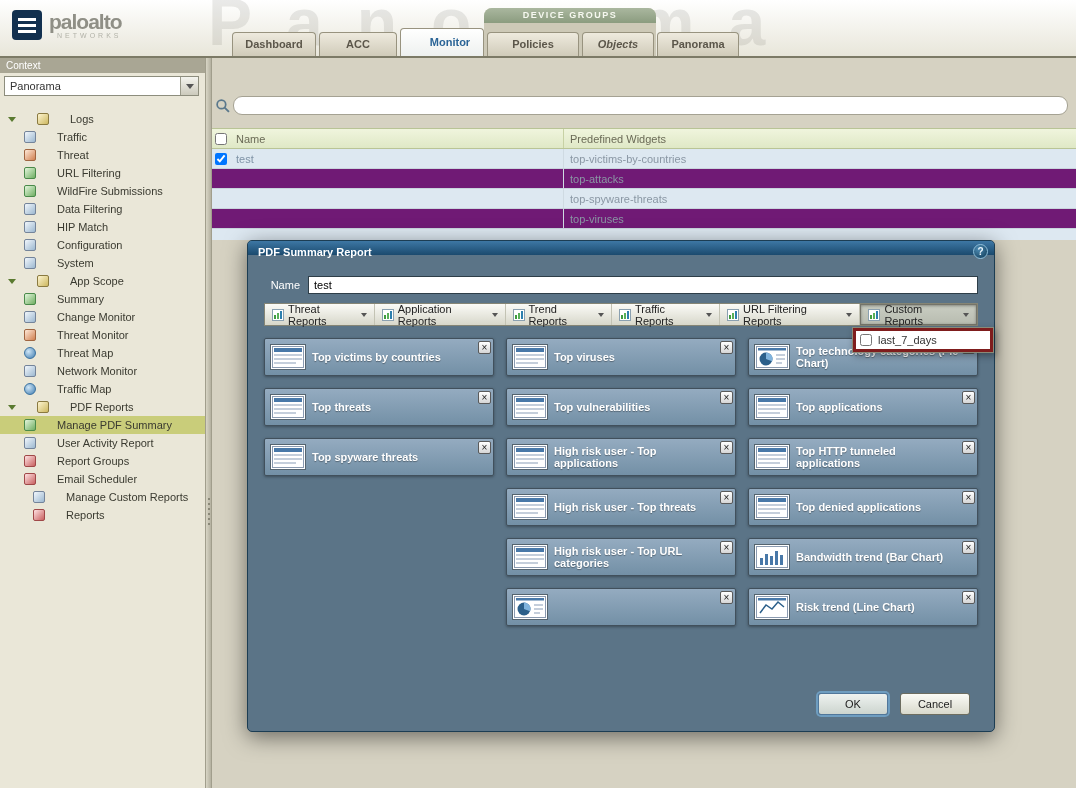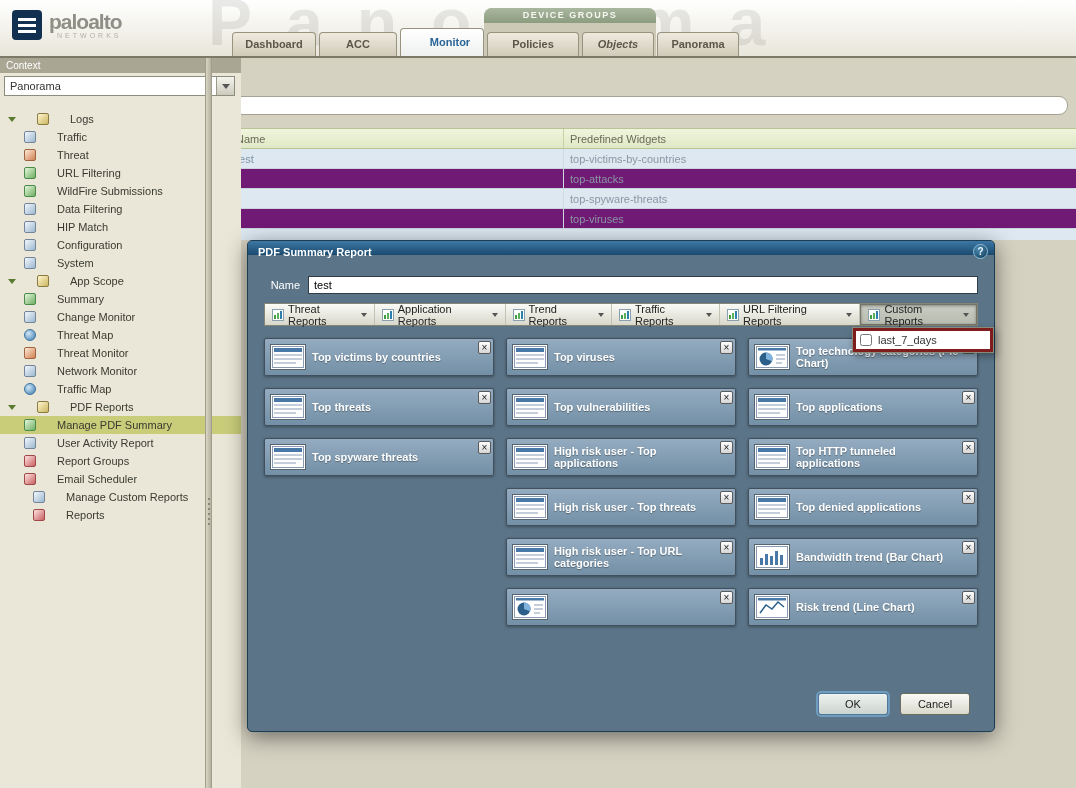--- a/index.html
+++ b/index.html
@@ -24,21 +24,21 @@
     font-size:9px; font-weight:bold; letter-spacing:1.5px; text-align:center; line-height:15px; }
   .tabs { position:absolute; left:232px; bottom:0; display:flex; align-items:flex-end; }
   .tab { height:24px; line-height:23px; margin-right:3px; text-align:center;
     background:linear-gradient(#eeeade,#d0cbb9); border:1px solid #98937f; border-bottom:none;
     border-radius:4px 4px 0 0; font-size:11px; font-weight:bold; color:#5b564a; cursor:pointer; }
   .tab:nth-child(1){width:84px;} .tab:nth-child(2){width:78px;} .tab:nth-child(3){width:84px;padding-left:16px;}
   .tab:nth-child(4){width:92px;text-align:center;} .tab:nth-child(5){width:72px;font-style:italic;} .tab:nth-child(6){width:82px;}
   .tab.active { height:28px; line-height:27px; background:linear-gradient(#ffffff,#eef1ef); color:#2a6496; }
 
   
-  .side-panel { position:absolute; top:58px; left:0; width:241px; bottom:0; background:#eae7d8; z-index:2; }
+  .side-panel { position:absolute; top:58px; left:0; width:205px; bottom:0; background:#eae7d8; z-index:2; }
   .context-strip { height:15px; background:#a9a694; color:#ffffff; font-size:10px; line-height:15px; padding-left:6px; }
   .context-select { margin:3px 6px 0 4px; height:20px; background:#fff; border:1px solid #8d8d7d; display:flex; align-items:center; }
   .context-value { flex:1; padding:0 5px; color:#333; }
   .context-arrow-btn { width:18px; height:18px; background:linear-gradient(#f4f4ee,#cccabc); border-left:1px solid #9a9a8a;
     display:flex; align-items:center; justify-content:center; }
   .caret-down { width:0; height:0; border-left:4px solid transparent; border-right:4px solid transparent; border-top:5px solid #555; }
   .tree { margin-top:14px; }
   .tree-row { height:18px; display:flex; align-items:center; padding-left:8px; color:#3a3a30; cursor:pointer;gap:16px; }
   .tree-row.child { padding-left:24px; }
   .tree-row.selected { background:#c9cd7a; }
@@ -197,27 +197,27 @@
           <span data-name="sidebar-item-label">App Scope</span>
         </div>
         <div class="tree-row child" data-name="sidebar-item-summary">
           <span class="tree-icon" data-name="summary-icon"></span>
           <span data-name="sidebar-item-label">Summary</span>
         </div>
         <div class="tree-row child" data-name="sidebar-item-change-monitor">
           <span class="tree-icon" data-name="change-monitor-icon"></span>
           <span data-name="sidebar-item-label">Change Monitor</span>
         </div>
+        <div class="tree-row child" data-name="sidebar-item-threat-monitor">
+          <span class="tree-icon" data-name="threat-monitor-icon"></span>
+          <span data-name="sidebar-item-label">Threat Monitor</span>
+        </div>
         <div class="tree-row child" data-name="sidebar-item-threat-map">
           <span class="tree-icon" data-name="threat-map-icon"></span>
           <span data-name="sidebar-item-label">Threat Map</span>
-        </div>
-        <div class="tree-row child" data-name="sidebar-item-threat-monitor">
-          <span class="tree-icon" data-name="threat-monitor-icon"></span>
-          <span data-name="sidebar-item-label">Threat Monitor</span>
         </div>
         <div class="tree-row child" data-name="sidebar-item-network-monitor">
           <span class="tree-icon" data-name="network-monitor-icon"></span>
           <span data-name="sidebar-item-label">Network Monitor</span>
         </div>
         <div class="tree-row child" data-name="sidebar-item-traffic-map">
           <span class="tree-icon" data-name="traffic-map-icon"></span>
           <span data-name="sidebar-item-label">Traffic Map</span>
         </div>
         <div class="tree-row" data-name="sidebar-item-pdf-reports">

